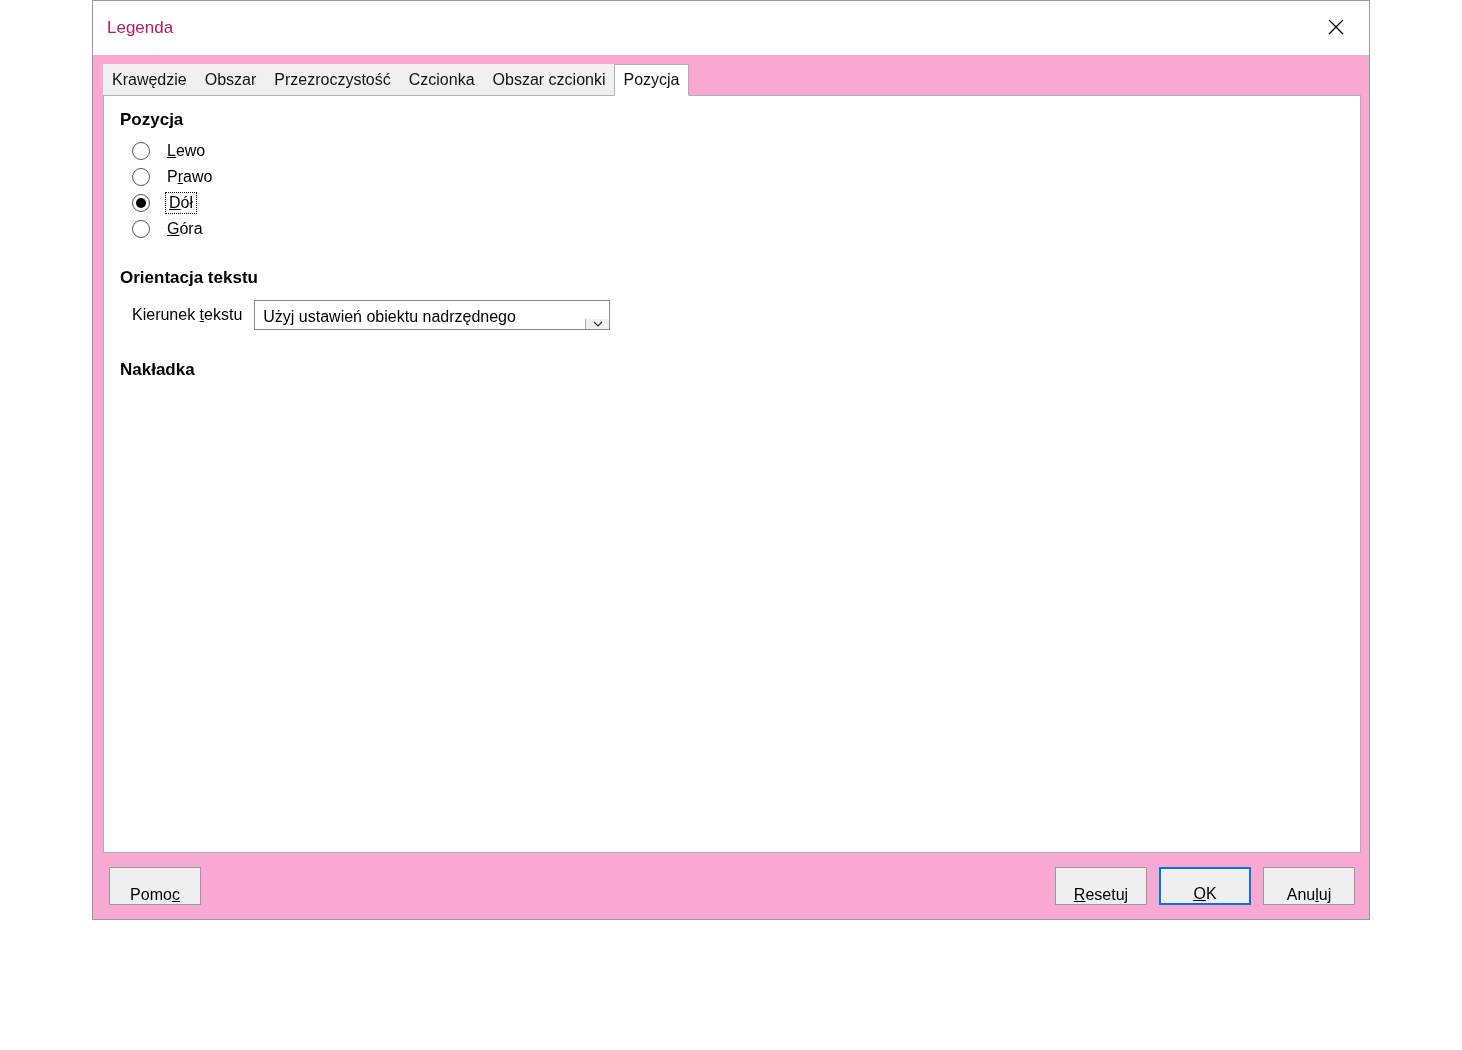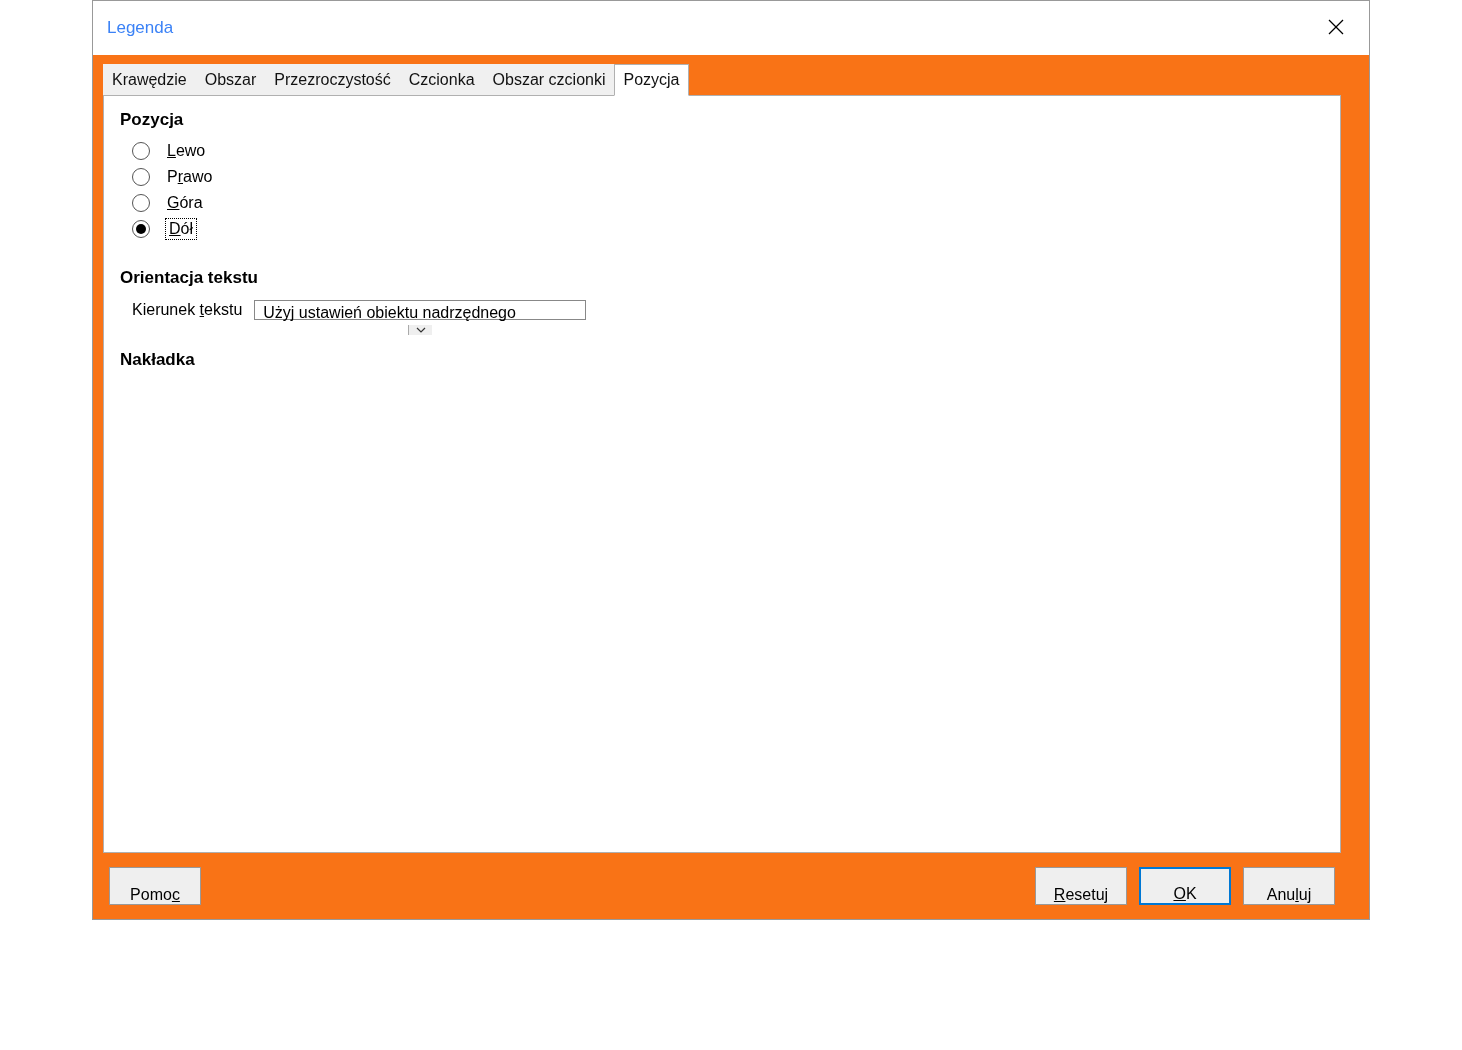--- a/index.html
+++ b/index.html
@@ -24,38 +24,38 @@
     .titlebar {
       display: flex;
       align-items: center;
       justify-content: space-between;
       height: 54px;
       padding: 0 10px 0 14px;
       background: #fff;
     }
     .titlebar .title {
       font-size: 17px;
-      color: #3b82f6;
+      color: #be185d;
     }
     .close-btn {
       width: 46px;
       height: 32px;
       display: flex;
       align-items: center;
       justify-content: center;
       background: transparent;
       border: none;
       cursor: pointer;
     }
     .close-btn svg { width: 18px; height: 18px; }
 
     .body-area {
       flex: 1;
-      background: #f97316;
-      padding: 8px 28px 10px 10px;
+      background: #f9a8d4;
+      padding: 8px 8px 10px 10px;
       display: flex;
       flex-direction: column;
     }
 
     .tabs {
       display: flex;
       align-items: flex-end;
       border-bottom: none;
       margin-bottom: 0;
     }
@@ -130,26 +130,25 @@
       display: flex;
       align-items: center;
       gap: 12px;
       padding: 4px 0 4px 12px;
       font-size: 16px;
     }
     .field-label .ul { text-decoration: underline; }
 
     .select {
       display: inline-flex;
-      align-items: center;
+      align-items: flex-end;
       border: 1px solid #888;
       background: #fff;
-      height: 20px;
-      cursor: pointer;
-      flex-direction: column;
+      height: 30px;
+      cursor: pointer;
     }
     .select .select-value {
       padding: 3px 8px 3px 8px;
       font-size: 16px;
       min-width: 330px;
     }
     .select .select-arrow {
       width: 24px;
       border-left: 1px solid #aaa;
       background: #efefef;
@@ -232,27 +231,27 @@
         <span class="radio"></span>
         <span class="radio-label"><span></span><span class="ul">L</span><span>ewo</span></span>
       </div>
 
       <div class="radio-row">
         <span class="radio"></span>
         <span class="radio-label"><span>P</span><span class="ul">r</span><span>awo</span></span>
       </div>
 
       <div class="radio-row">
+        <span class="radio checked"></span>
+        <span class="radio-label focus-dotted"><span></span><span class="ul">D</span><span>ół</span></span>
+      </div>
+
+      <div class="radio-row">
         <span class="radio"></span>
         <span class="radio-label"><span></span><span class="ul">G</span><span>óra</span></span>
-      </div>
-
-      <div class="radio-row">
-        <span class="radio checked"></span>
-        <span class="radio-label focus-dotted"><span></span><span class="ul">D</span><span>ół</span></span>
       </div>
 
       <div class="section-gap"></div>
 
       <div class="group-title">Orientacja tekstu</div>
 
       <div class="field-row">
         <span class="field-label"><span>Kierunek </span><span class="ul">t</span><span>ekstu</span></span>
         <div class="select">
           <div class="select-value">Użyj ustawień obiektu nadrzędnego</div>

